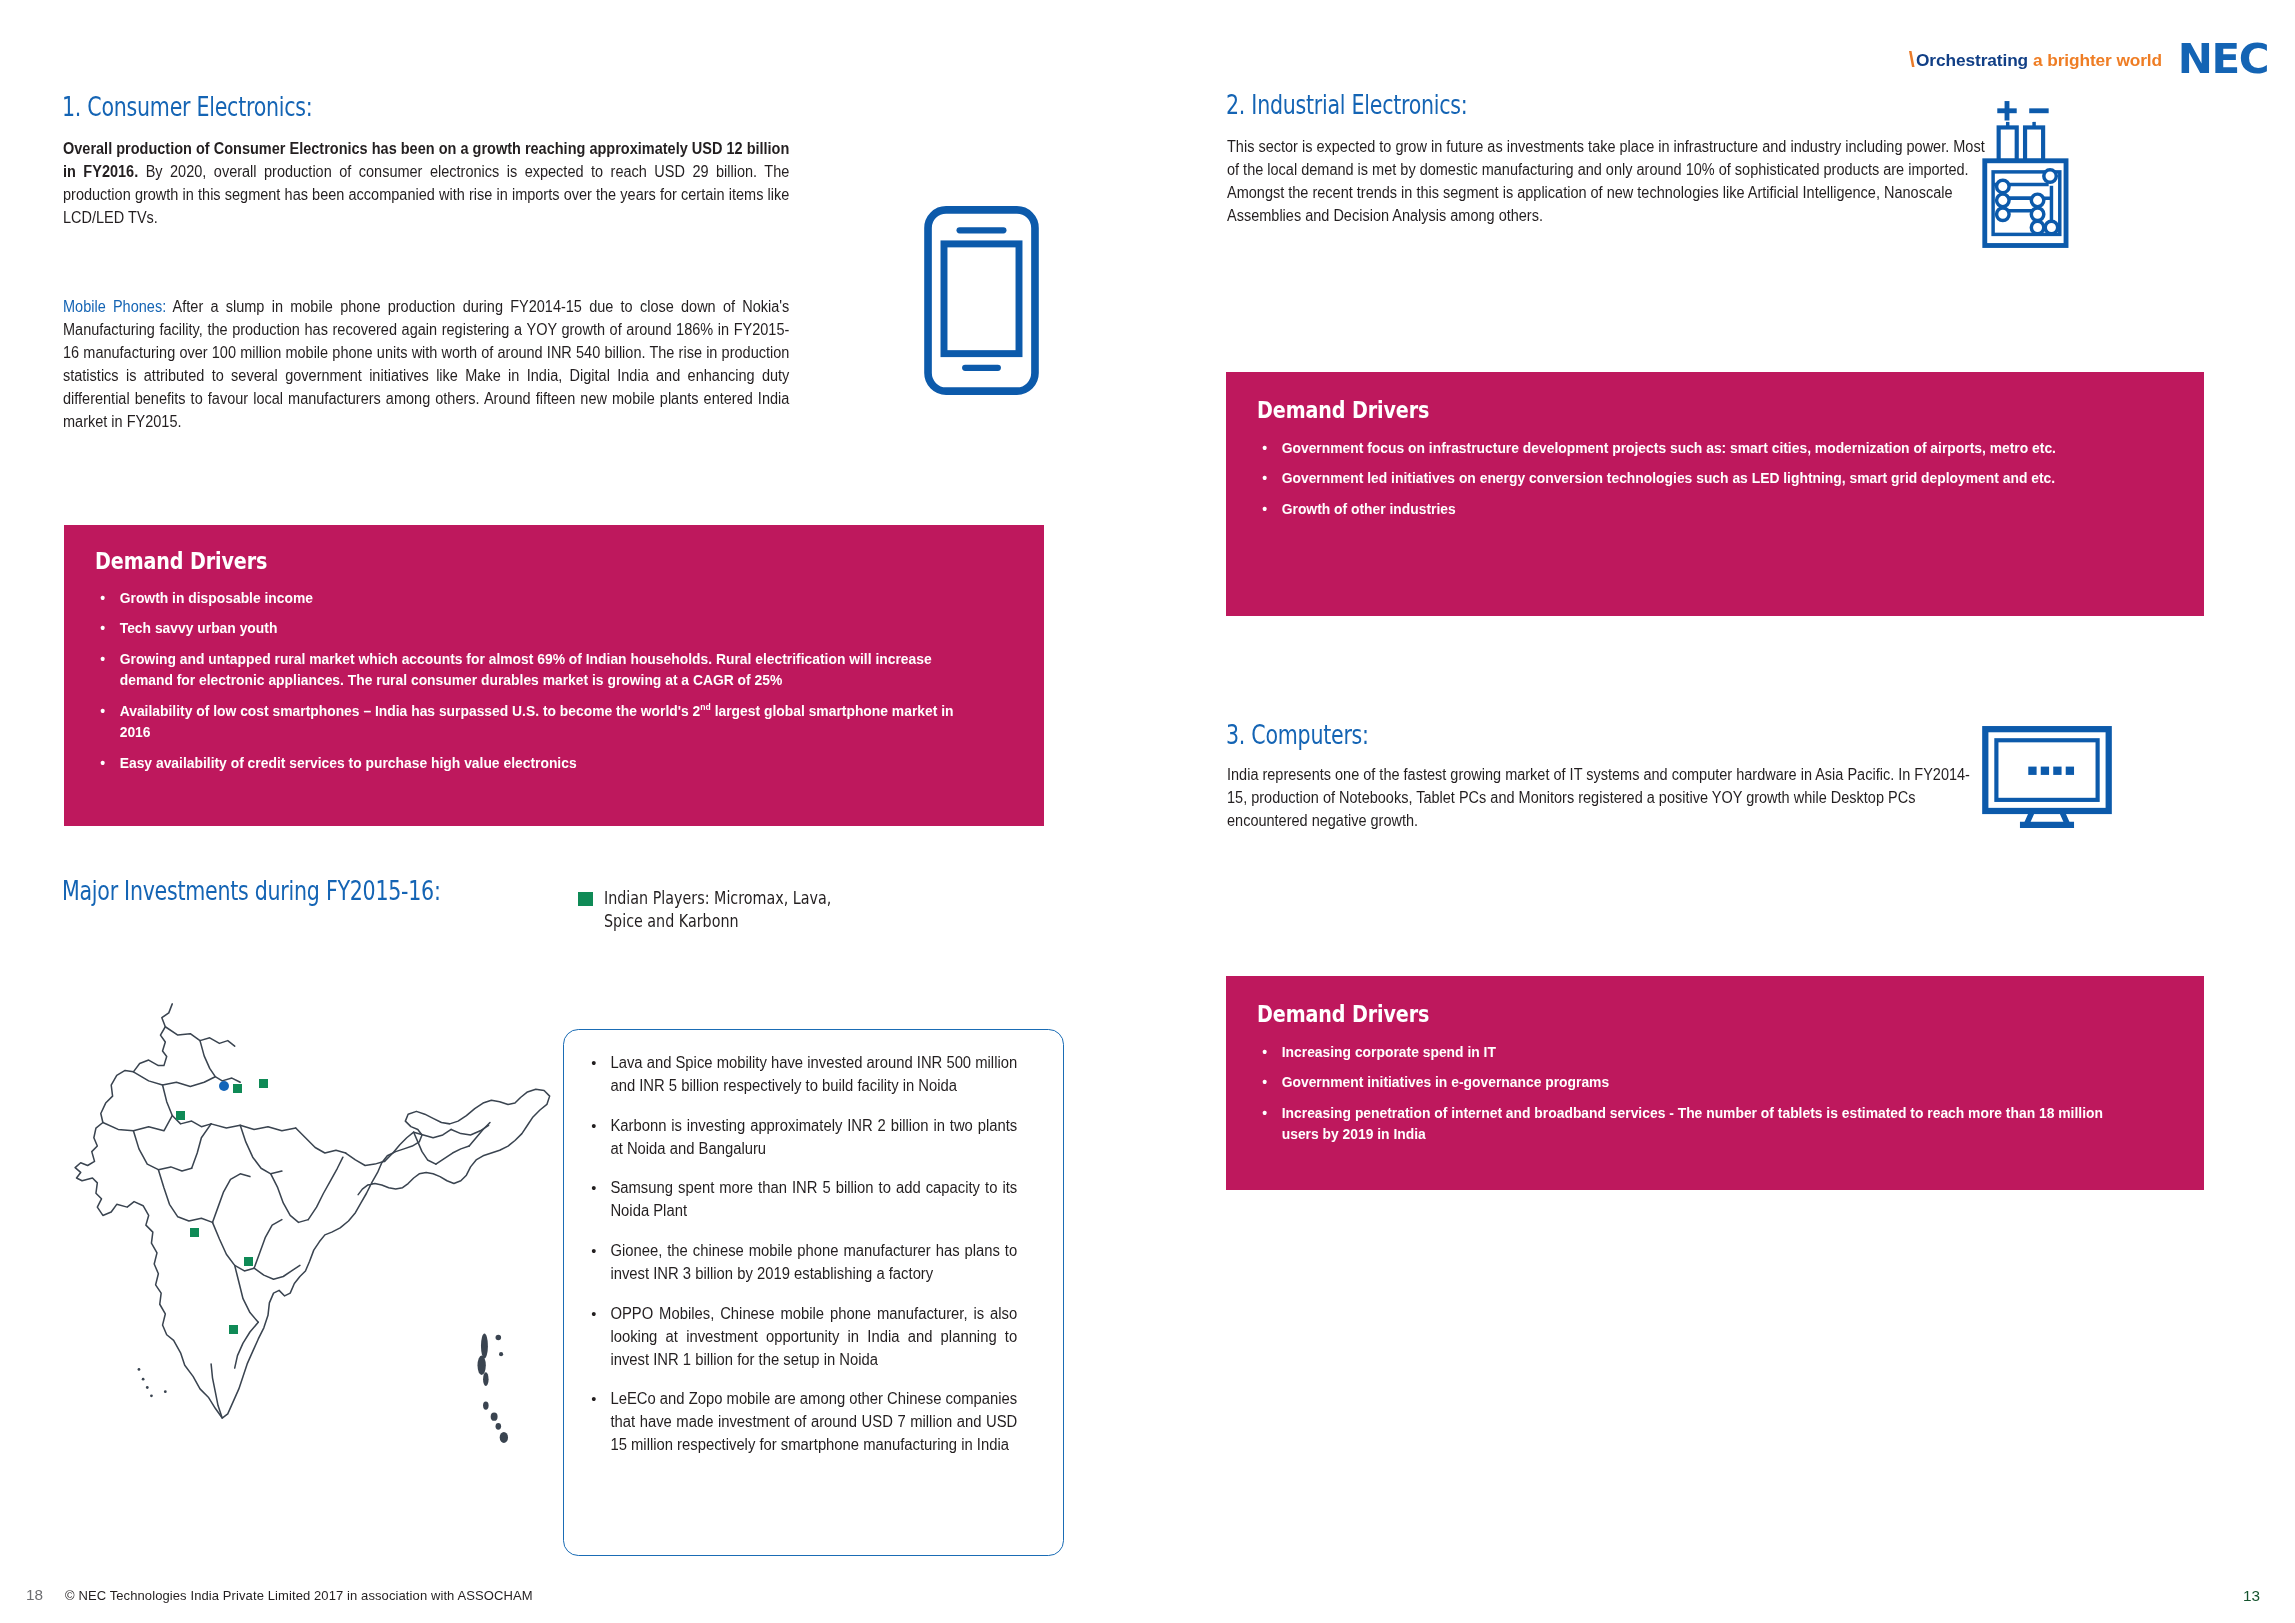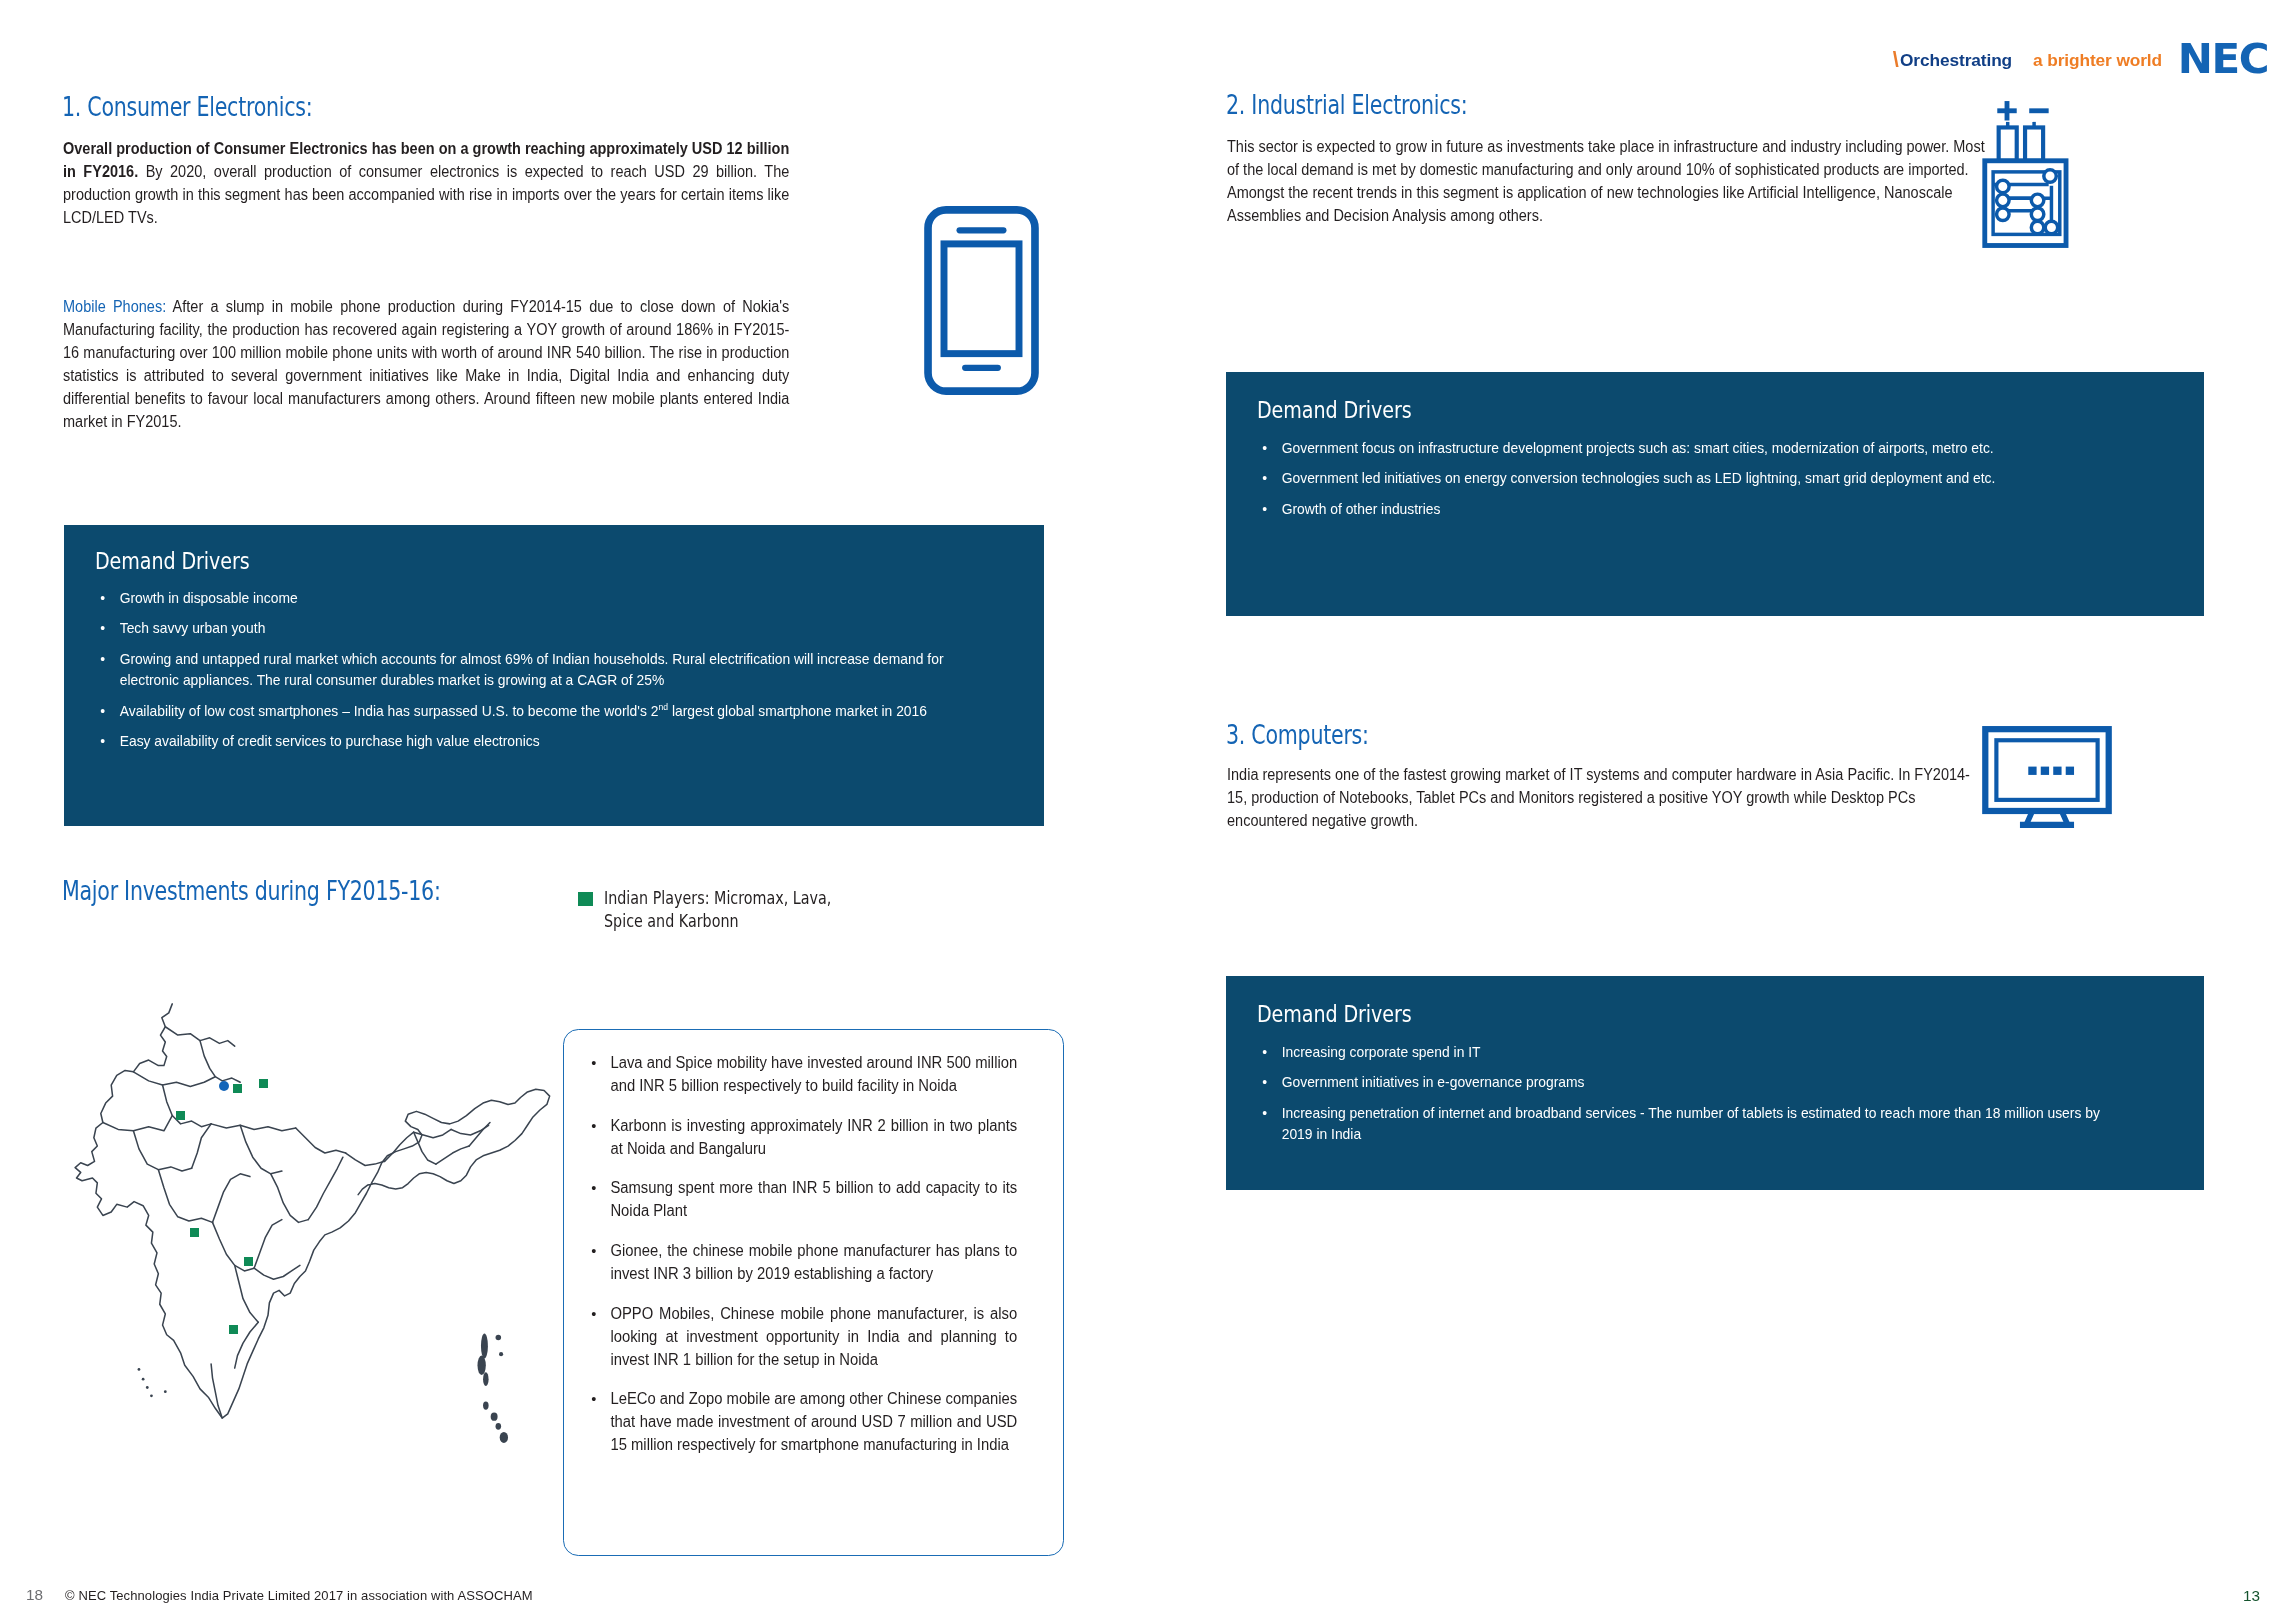--- a/index.html
+++ b/index.html
@@ -39,21 +39,21 @@
     white-space: nowrap;
   }
   .brand-slash {
     color: #ea7b2a;
     font-size: 21.5px;
     font-weight: bold;
     margin-right: 1.4px;
     transform: translateY(0.7px);
   }
   .brand-orch { color: #113f86; }
-  .brand-rest { color: #ef7d24; margin-left: 21px; }
+  .brand-rest { color: #ef7d24; margin-left: 5px; }
   .brand-nec {
     color: #1464b4;
     font-size: 40px;
     font-weight: bold;
     letter-spacing: -1.4px;
     line-height: 1;
     font-family: "DejaVu Sans", sans-serif;
     transform: scaleX(1.05);
   }
 
@@ -79,23 +79,24 @@
     text-align: justify;
     transform: scaleX(0.93);
     transform-origin: left top;
   }
   .body-par.bold-lead b { font-weight: bold; }
   .lead-blue { color: #1464b4; }
 
   
   .dd-box {
     position: absolute;
-    background: #0c4a6e;
+    background: #be185d;
     color: #ffffff;
     box-sizing: border-box;
+    font-weight: bold;
   }
   .dd-title {
     font-size: 23.6px;
     letter-spacing: -0.1px;
     font-family: "DejaVu Sans Condensed", "Liberation Sans Narrow", "Liberation Sans", sans-serif;
     transform: scaleX(0.9);
     transform-origin: left center;
     white-space: nowrap;
   }
   .dd-list { list-style: none; margin: 0; padding: 0; }

